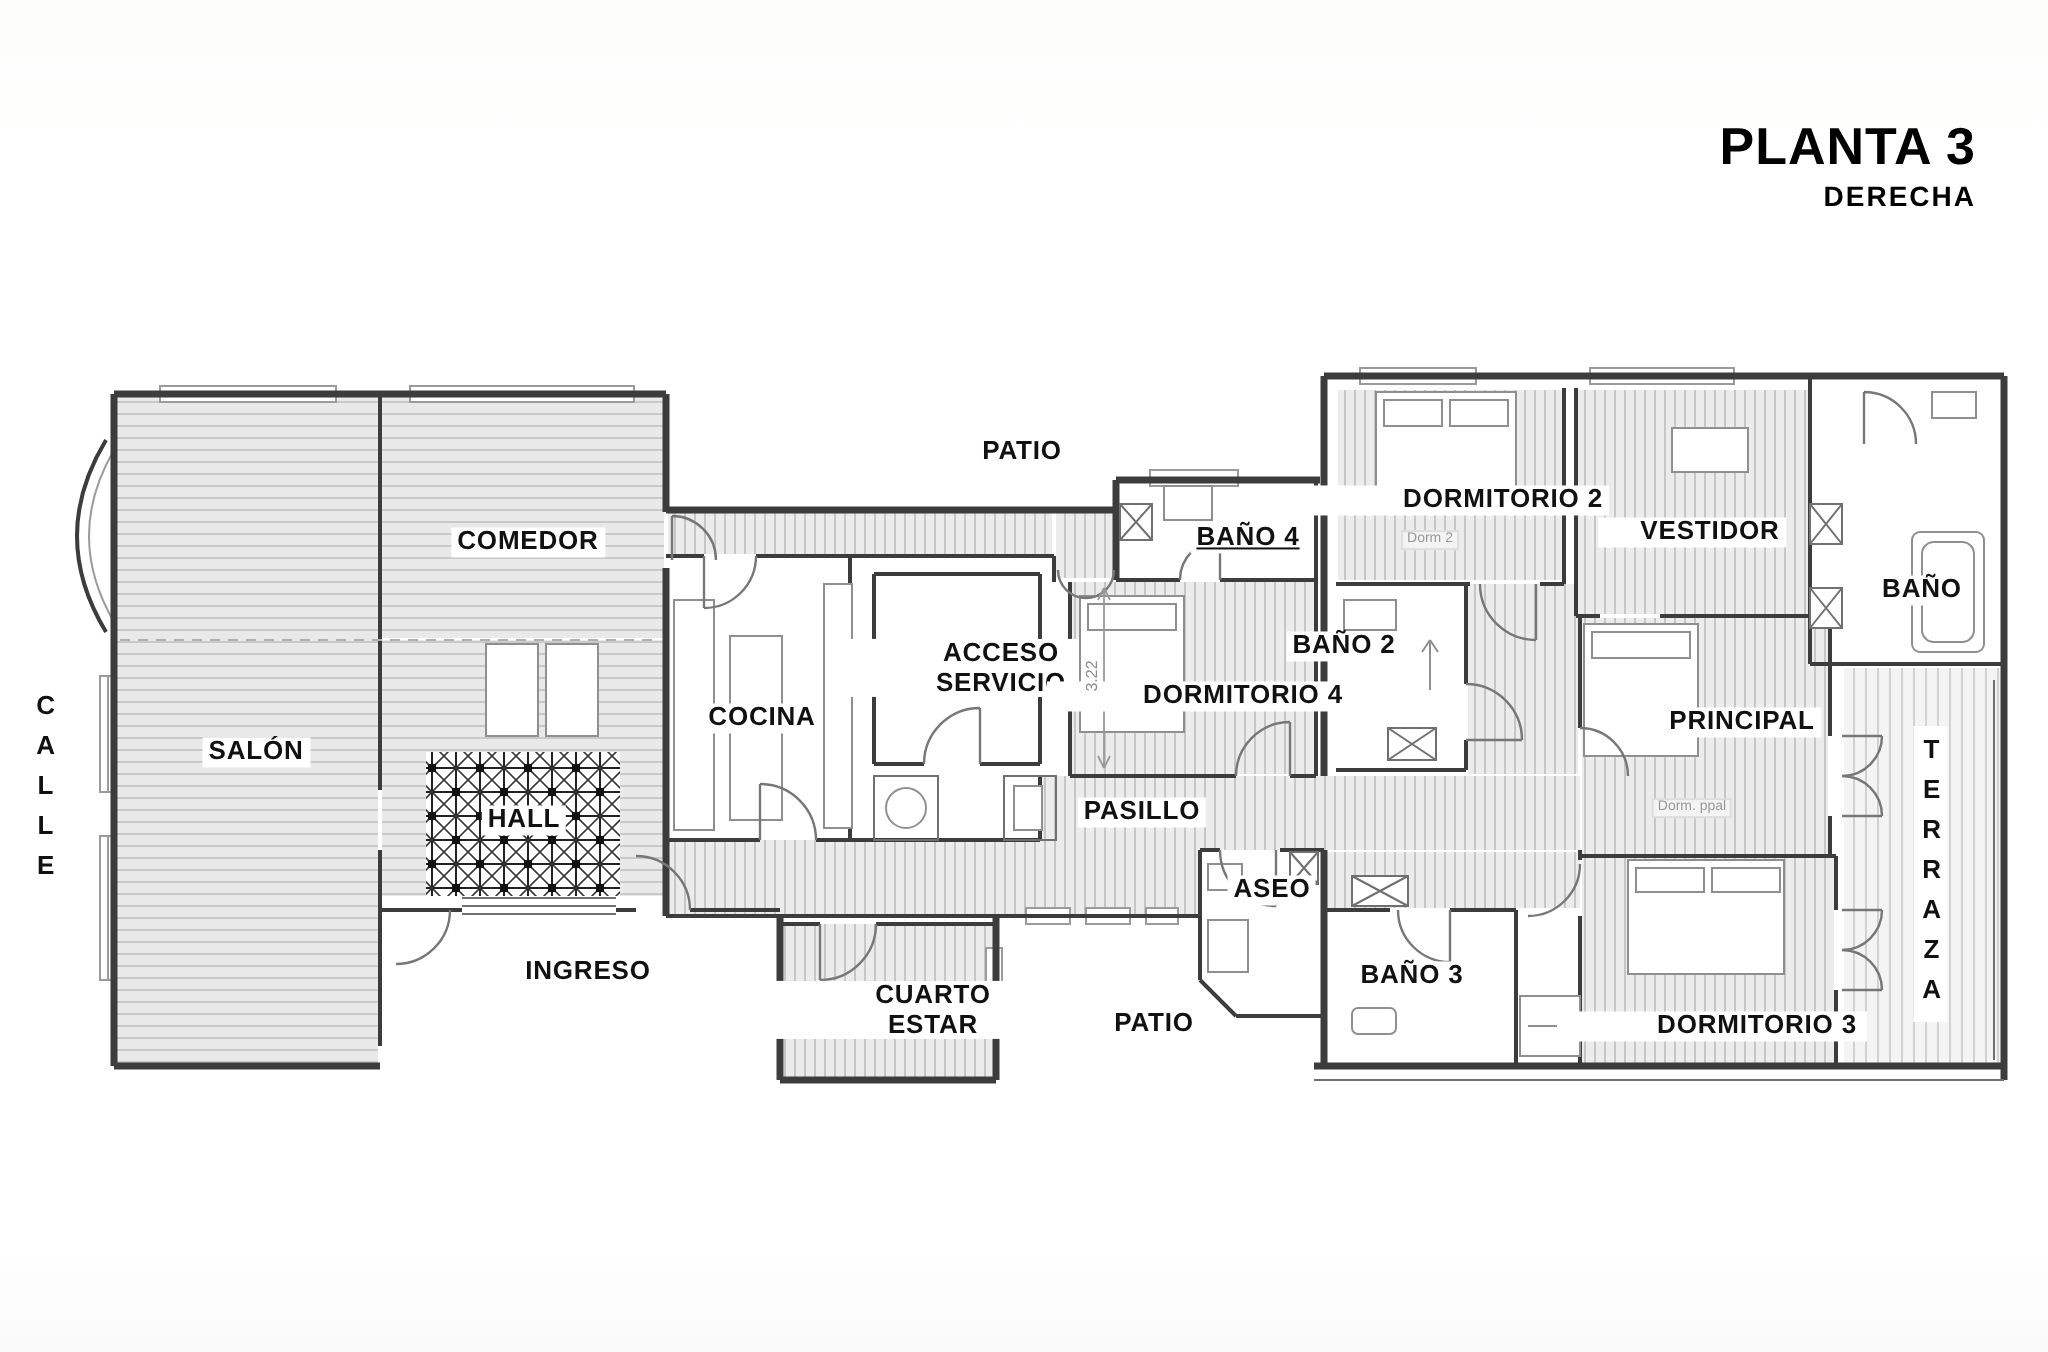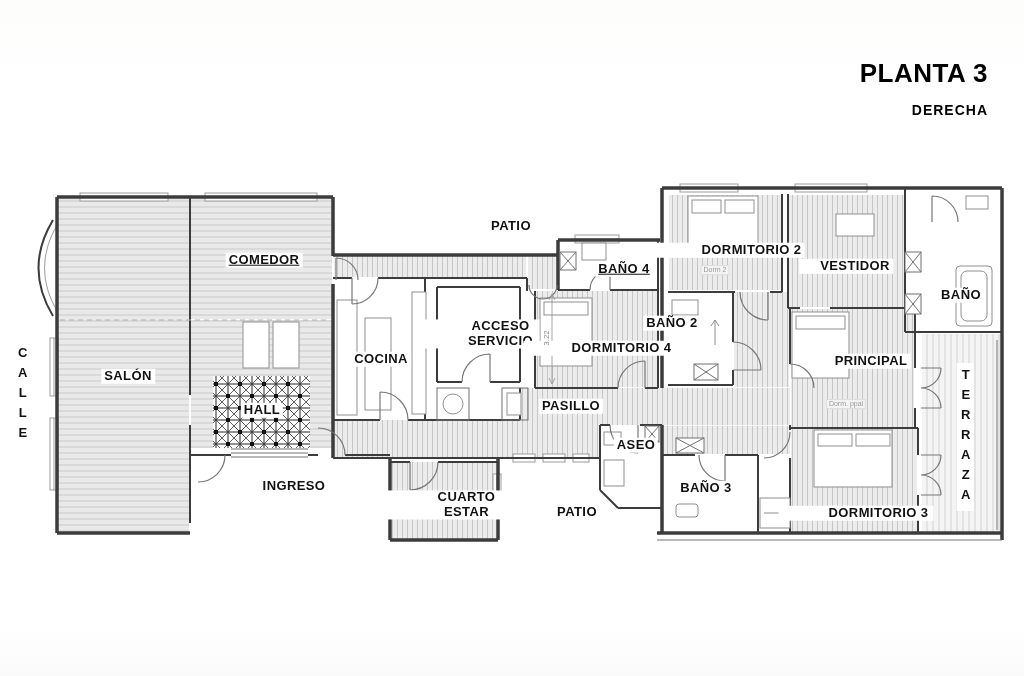--- a/index.html
+++ b/index.html
@@ -12,21 +12,21 @@
        white-space:nowrap;letter-spacing:.4px;}
   .wrap{white-space:normal;padding-left:48px;}
   .nobg{background:transparent;text-align:right;}
   .sm{font-size:7px;font-weight:normal;color:#999;background:#f4f4f4;border:1px solid #ddd;
       padding:0 2px;letter-spacing:0;}
   .vert{writing-mode:vertical-lr;text-orientation:upright;letter-spacing:5px;padding:4px 1px;}
   .dim{position:absolute;transform:translate(-50%,-50%) rotate(-90deg);font-size:8px;color:#8b8b8b;
        background:transparent;}
   .titleblock{position:absolute;left:856px;top:58px;width:132px;text-align:right;color:#000;}
   .titleblock .t1{font-weight:bold;font-size:26px;letter-spacing:.5px;}
-  .titleblock .t2{font-weight:bold;font-size:14px;letter-spacing:1px;margin-top:13px;}
+  .titleblock .t2{font-weight:bold;font-size:14px;letter-spacing:1px;margin-top:1px;}
 </style>
 </head>
 <body>
 
 <div class="stage">
 
 <svg width="1024" height="676" viewBox="0 0 1024 676">
   <defs>
     <pattern id="hatchH" width="6" height="6" patternUnits="userSpaceOnUse">
       <rect width="6" height="6" fill="#e9e9e9"></rect>
@@ -238,21 +238,21 @@
   </g>
 </svg>
 
 <div class="titleblock">
   <div class="t1">PLANTA 3</div>
   <div class="t2">DERECHA</div>
 </div>
 
 <div class="lbl vert nobg" style="left:22px;top:395px;">CALLE</div>
 <div class="lbl" style="left:128px;top:376px;">SALÓN</div>
-<div class="lbl" style="left:264px;top:260px;text-decoration:underline;">COMEDOR</div>
+<div class="lbl" style="left:264px;top:271px;">COMEDOR</div>
 <div class="lbl" style="left:262px;top:410px;">HALL</div>
 <div class="lbl nobg" style="left:294px;top:486px;">INGRESO</div>
 <div class="lbl" style="left:381px;top:359px;">COCINA</div>
 <div class="lbl wrap" style="left:478px;top:334px;width:72px;">ACCESO SERVICIO</div>
 <div class="lbl nobg" style="left:511px;top:226px;">PATIO</div>
 <div class="lbl" style="left:624px;top:269px;text-decoration:underline;">BAÑO 4</div>
 <div class="lbl wrap" style="left:599px;top:348px;width:100px;">DORMITORIO 4</div>
 <div class="lbl" style="left:571px;top:406px;">PASILLO</div>
 <div class="lbl" style="left:636px;top:445px;">ASEO</div>
 <div class="lbl wrap" style="left:729px;top:250px;width:100px;">DORMITORIO 2</div>

